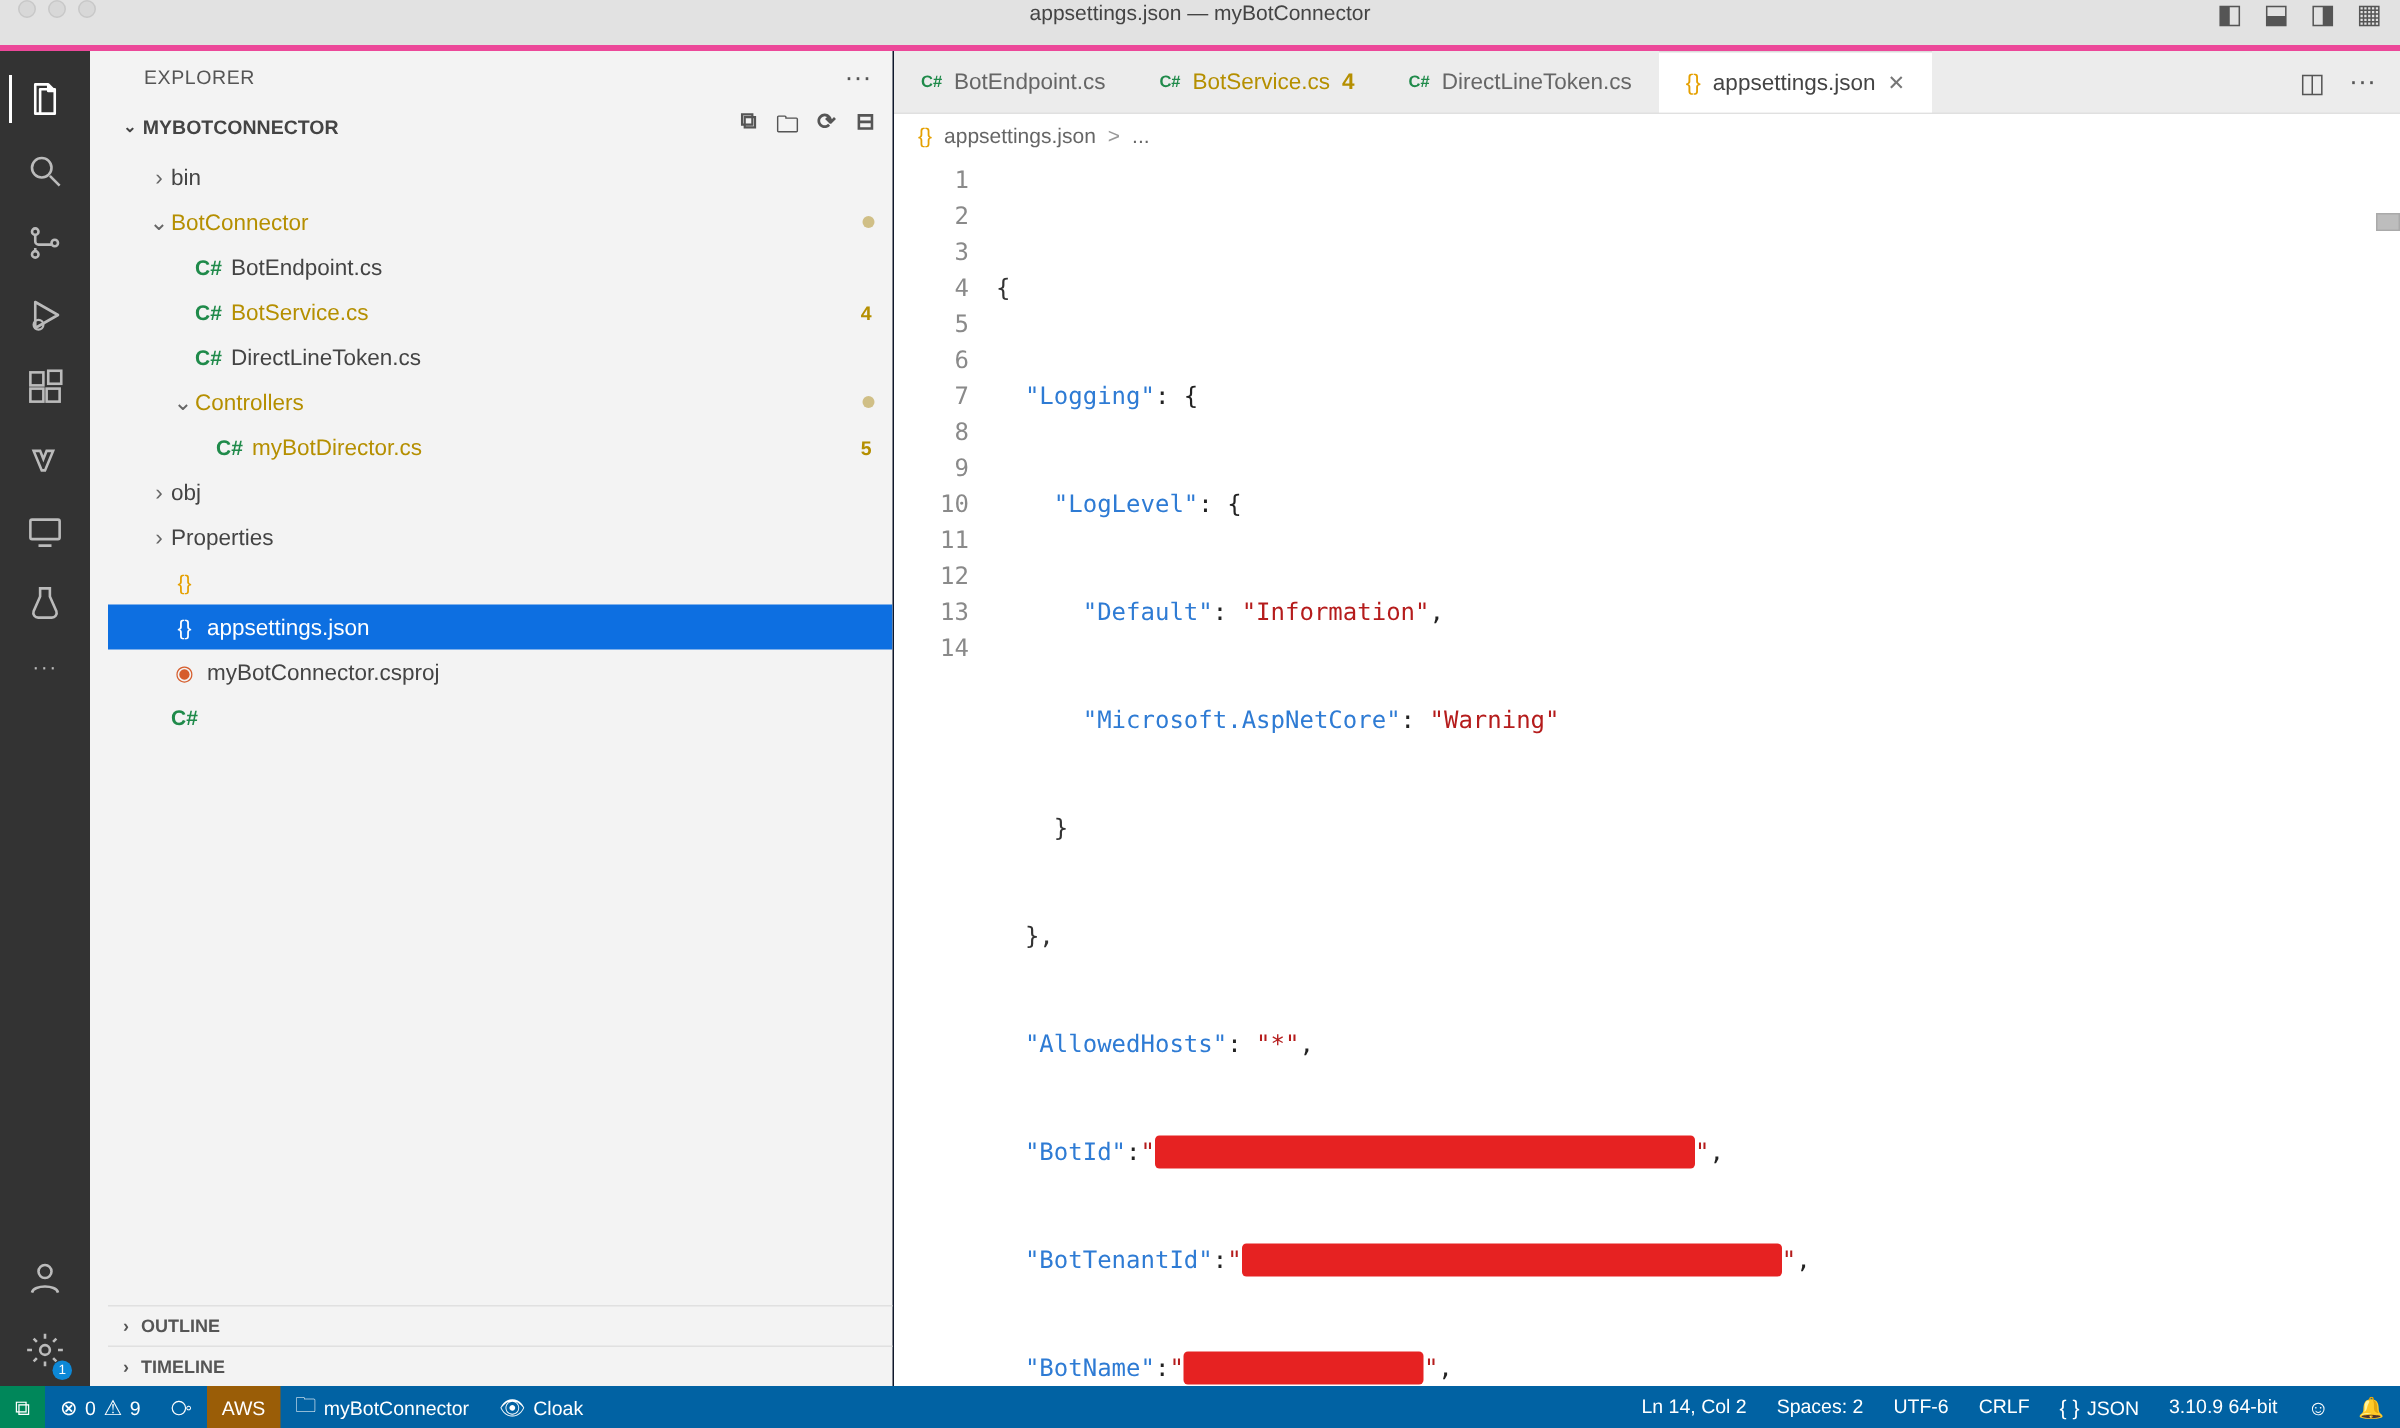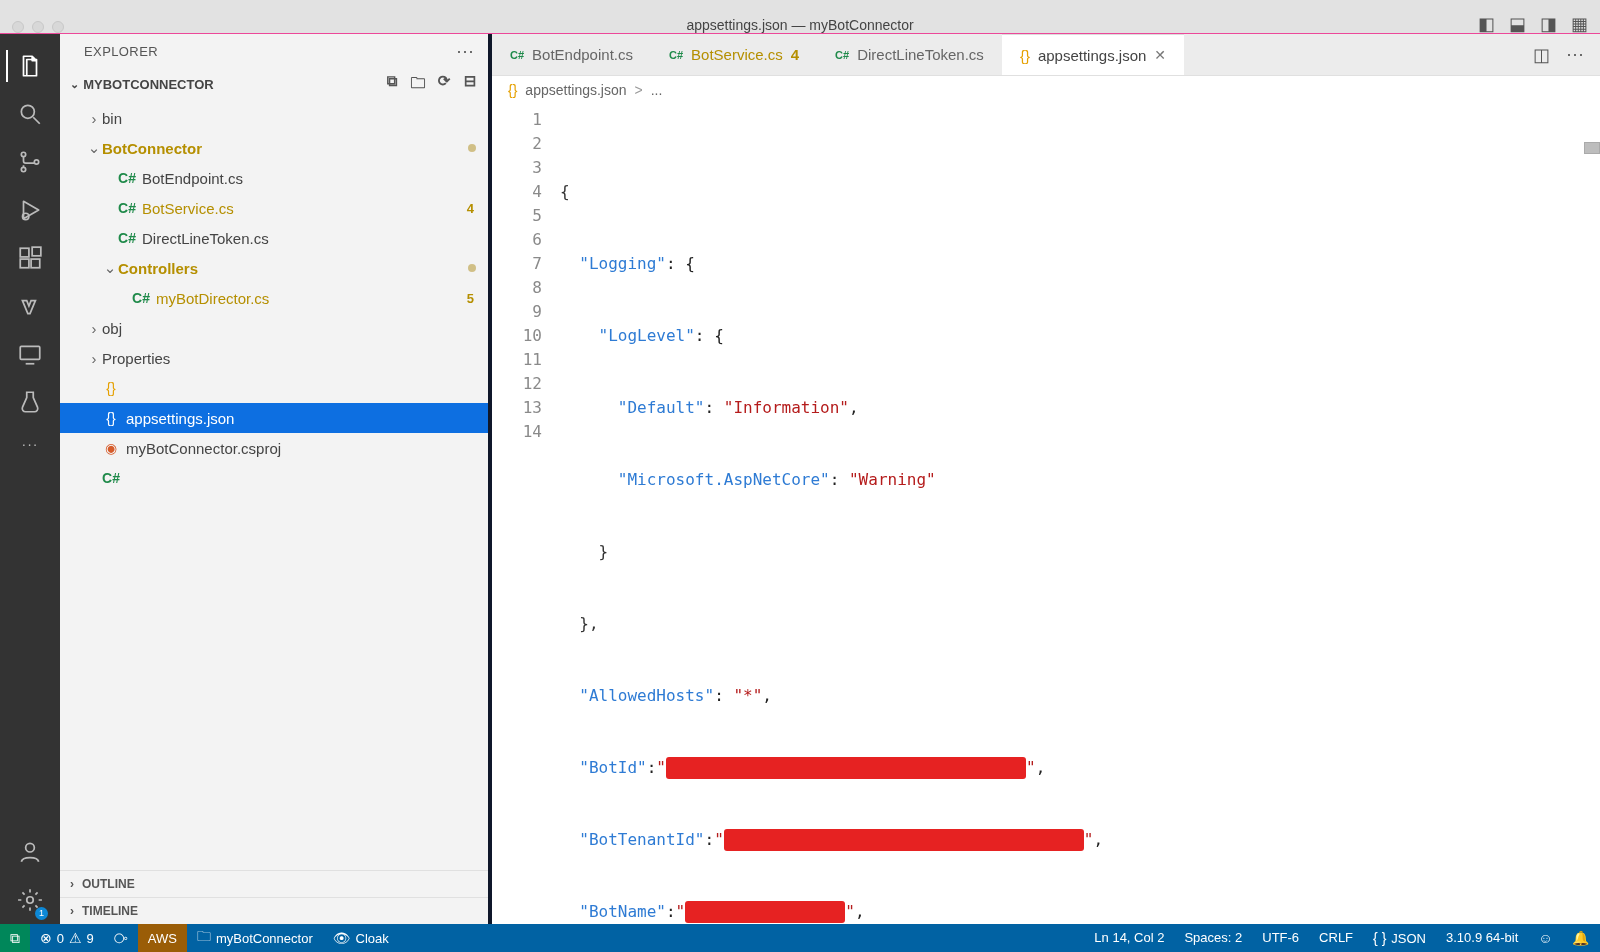--- a/index.html
+++ b/index.html
@@ -1,55 +1,55 @@
 <!DOCTYPE html>
 <html><head>
 <meta charset="utf-8">
 <style>
   * { box-sizing: border-box; margin: 0; padding: 0; }
   body { font-family: -apple-system, "Helvetica Neue", Arial, sans-serif; font-size: 14px; color: #333; width: 1600px; height: 952px; overflow: hidden; background: #fff; }
   .window-frame { width: 100%; height: 100%; display: flex; flex-direction: column; }
-  .title-bar { height: 34px; background: #e2e2e2; display: flex; align-items: flex-end; padding: 0 12px; position: relative; border-bottom: 1px solid #ec4899; flex: 0 0 auto; }
+  .title-bar { height: 34px; background: #e2e2e2; display: flex; align-items: flex-start; padding: 0 12px; position: relative; border-bottom: 4px solid #ec4899; flex: 0 0 auto; }
   .traffic-lights { display: flex; gap: 8px; }
   .traffic-light { width: 12px; height: 12px; border-radius: 50%; background: #d8d8d8; border: 1px solid #c8c8c8; }
   .window-title { position: absolute; left: 50%; transform: translateX(-50%); color: #444; font-size: 14px; }
   .title-right { position: absolute; right: 12px; display: flex; gap: 14px; color: #555; }
   .title-right span { font-size: 18px; line-height: 1; }
   .main-row { flex: 1; display: flex; min-height: 0; }
 
   
   .activity-bar { width: 60px; background: #333; display: flex; flex-direction: column; align-items: center; padding-top: 8px; flex: 0 0 auto; }
   .act-item { width: 48px; height: 48px; display: flex; align-items: center; justify-content: center; color: #bbb; position: relative; }
   .act-item.active { color: #fff; }
   .act-item.active::before { content:""; position:absolute; left:0; top:8px; bottom:8px; width:2px; background:#fff; }
   .act-item svg { width: 26px; height: 26px; }
   .act-spacer { flex: 1; }
   .act-badge { position: absolute; bottom: 4px; right: 6px; background: #0d88d6; color: #fff; font-size: 9px; padding: 0 4px; border-radius: 7px; line-height: 13px; }
 
   
-  .sidebar { width: 432px; background: #f3f3f3; display: flex; flex-direction: column; flex: 0 0 auto; border-right: 4px solid #0f172a; }
+  .sidebar { width: 536px; background: #f3f3f3; display: flex; flex-direction: column; flex: 0 0 auto; border-right: 1px solid #0f172a; padding-left: 12px; }
   .sidebar-header { display: flex; align-items: center; justify-content: space-between; padding: 8px 14px 8px 24px; color: #555; font-size: 12px; }
   .sb-title { letter-spacing: 0.4px; font-size: 13px; }
   .sb-more { font-size: 18px; color: #555; line-height: 1; }
   .sb-section-head { display: flex; align-items: center; padding: 4px 10px; font-weight: 700; font-size: 13px; color: #444; justify-content: space-between; }
   .sb-head-left { display: flex; align-items: center; gap: 4px; }
   .sb-actions { display: flex; gap: 10px; color: #555; }
   .sb-actions span { width: 16px; text-align: center; font-size: 15px; }
   .tree { flex: 1; overflow: auto; padding-top: 2px; }
   .tree-row { display: flex; align-items: center; height: 30px; padding-left: 14px; font-size: 15px; color: #444; }
   .tree-row .twisty { width: 16px; text-align: center; color: #666; }
   .tree-row .icon { width: 18px; text-align: center; margin-right: 6px; font-size: 14px; }
   .tree-row .label { flex: 1; white-space: nowrap; }
   .tree-row .badge { margin-right: 14px; color: #b58f00; font-size: 13px; font-weight: 600; }
   .tree-row.selected { background: #0d6fe1; color: #fff; }
   .tree-row.selected .icon, .tree-row.selected .twisty { color: #fff; }
   .tree-row.indent1 { padding-left: 26px; }
   .tree-row.indent2 { padding-left: 42px; }
   .tree-row.indent3 { padding-left: 56px; }
-  .tree-row.folder .label { color: #b58f00; font-weight: bold; }
+  .tree-row.folder .label { color: #b58f00; }
   .ic-cs { color: #1f8a4a; font-weight: 700; font-size: 11px; }
   .ic-json { color: #e5a000; }
   .ic-xml { color: #d65c2b; }
   .sb-bottom-section { border-top: 1px solid #e0e0e0; }
   .sb-bottom-head { display: flex; align-items: center; gap: 8px; padding: 6px 10px; font-size: 12px; font-weight: 700; color: #555; }
   .dot-mod { width: 8px; height: 8px; border-radius: 50%; background: #d0bf86; margin-right: 12px; }
 
   
   .editor-area { flex: 1; display: flex; flex-direction: column; min-width: 0; }
   .tabs-row { display: flex; align-items: center; background: #ececec; border-bottom: 1px solid #e0e0e0; height: 42px; flex: 0 0 auto; }

